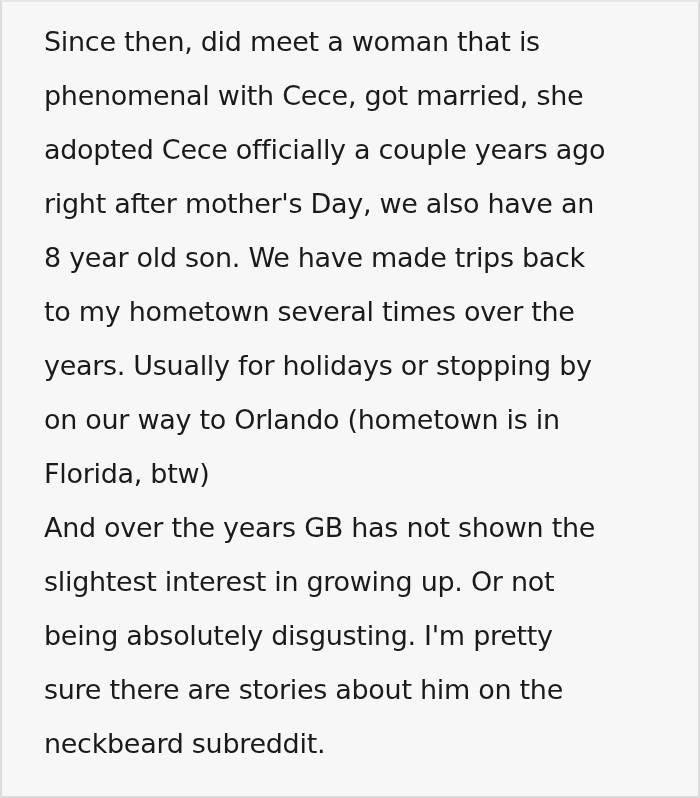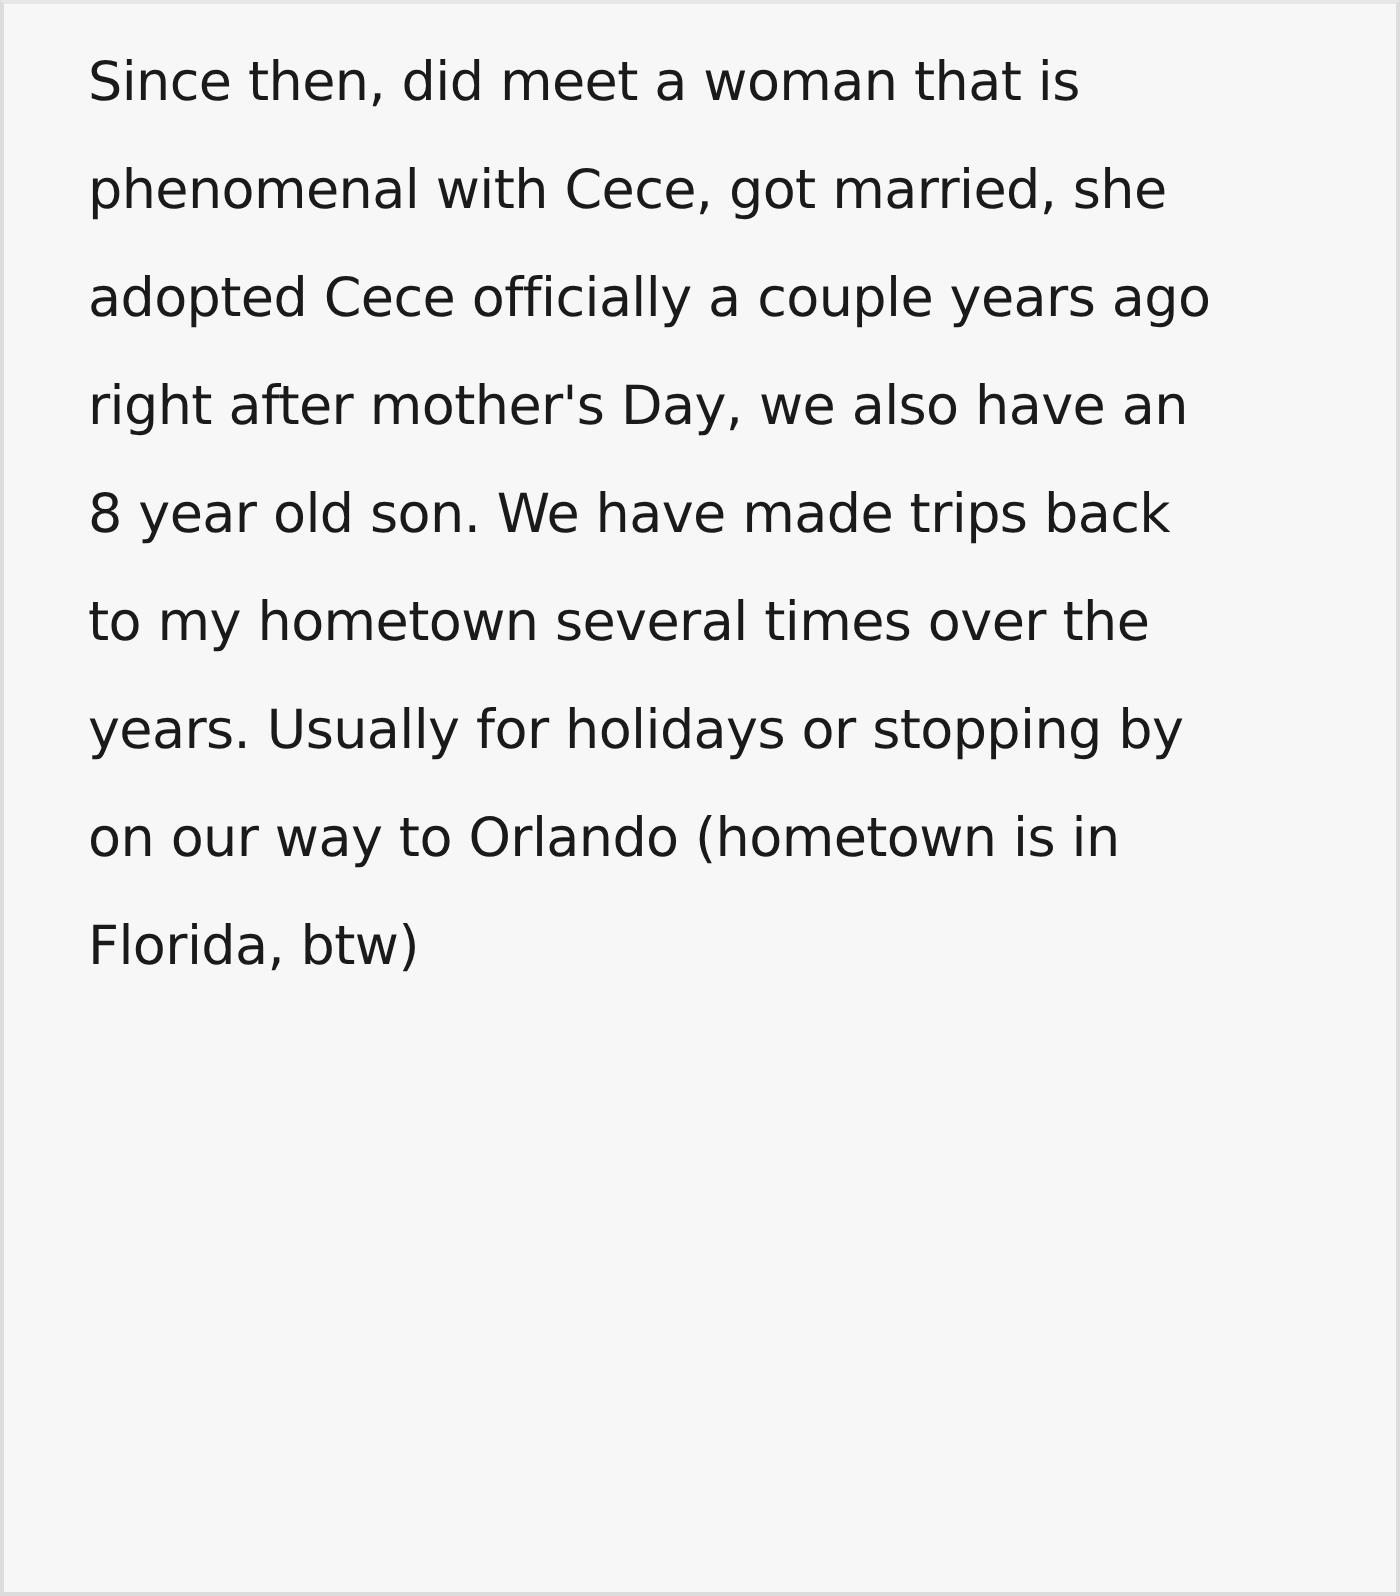--- a/index.html
+++ b/index.html
@@ -38,13 +38,18 @@
 <div class="card">
   <p class="para">Since then, did meet a woman that is
 phenomenal with Cece, got married, she
 adopted Cece officially a couple years ago
 right after mother's Day, we also have an
 8 year old son. We have made trips back
 to my hometown several times over the
 years. Usually for holidays or stopping by
 on our way to Orlando (hometown is in
 Florida, btw)</p>
+  <p class="para">And over the years GB has not shown the
+slightest interest in growing up. Or not
+being absolutely disgusting. I'm pretty
+sure there are stories about him on the
+neckbeard subreddit.</p>
 </div>
 
 </body></html>

